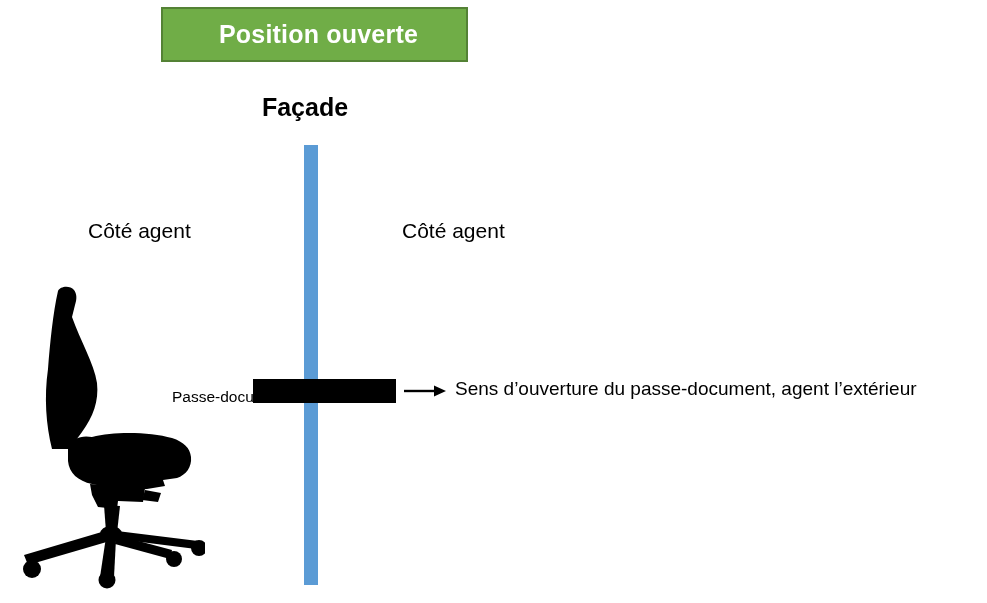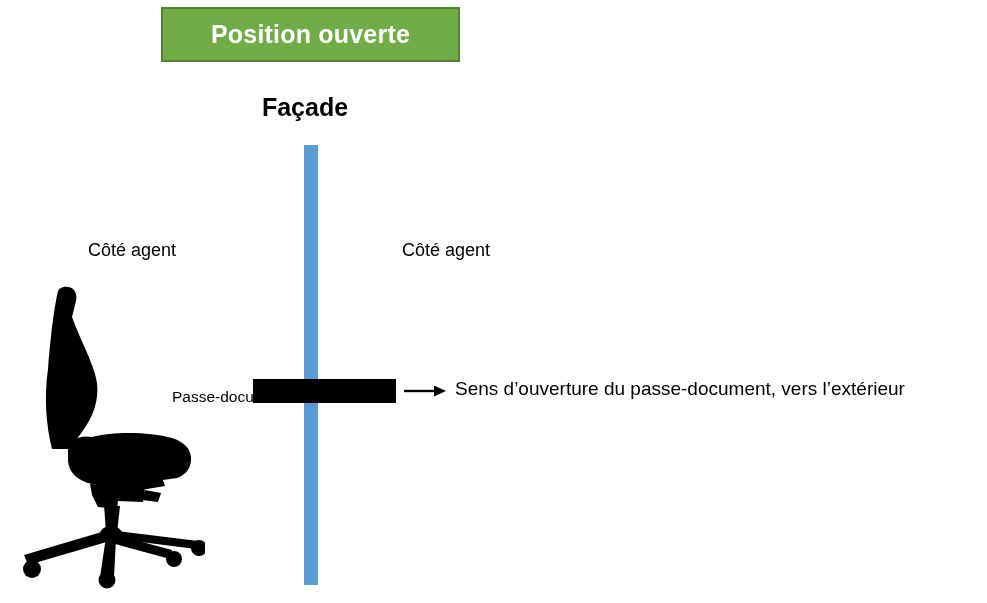--- a/index.html
+++ b/index.html
@@ -24,42 +24,43 @@
     height: 51px;
     background: var(--accent-green, #70AD47);
     border: 2px solid var(--accent-green-border, #548235);
     display: flex;
     align-items: center;
     justify-content: center;
     color: var(--banner-text, #fff);
     font-size: 25px;
     font-weight: bold;
     letter-spacing: 0.2px;
+    padding-left: 8px;
   }
   .facade-label {
     position: absolute;
     left: 224px;
     top: 93px;
     width: 162px;
     text-align: center;
     font-size: 25px;
     font-weight: bold;
   }
   .facade-bar {
     position: absolute;
     left: 304px;
     top: 145px;
     width: 14px;
     height: 440px;
     background: var(--accent-blue, #5B9BD5);
   }
   .side-label {
     position: absolute;
-    top: 240px;
-    font-size: 18px;
+    top: 219px;
+    font-size: 21px;
     white-space: nowrap;
     text-align: right;
   }
   .side-label.agent { left: 88px; }
   .side-label.client { left: 402px; }
   .chair {
     position: absolute;
     left: 20px;
     top: 285px;
     width: 185px;
@@ -155,15 +156,15 @@
   </svg>
 
   <div class="pass-rect"></div>
   <div class="pass-label">Passe-document</div>
 
   <svg class="dir-arrow" viewBox="0 0 42 16" xmlns="http://www.w3.org/2000/svg" aria-hidden="true">
     <line x1="0" y1="8" x2="32" y2="8" stroke="#000" stroke-width="2.4"></line>
     <path d="M 42,8 L 30,2.5 L 30,13.5 Z" fill="#000"></path>
   </svg>
 
-  <div class="dir-note">Sens d’ouverture du passe-document, vers l’extérieur</div>
+  <div class="dir-note">Sens d’ouverture du passe-document, agent l’extérieur</div>
 
 </div>
 
 </body></html>

